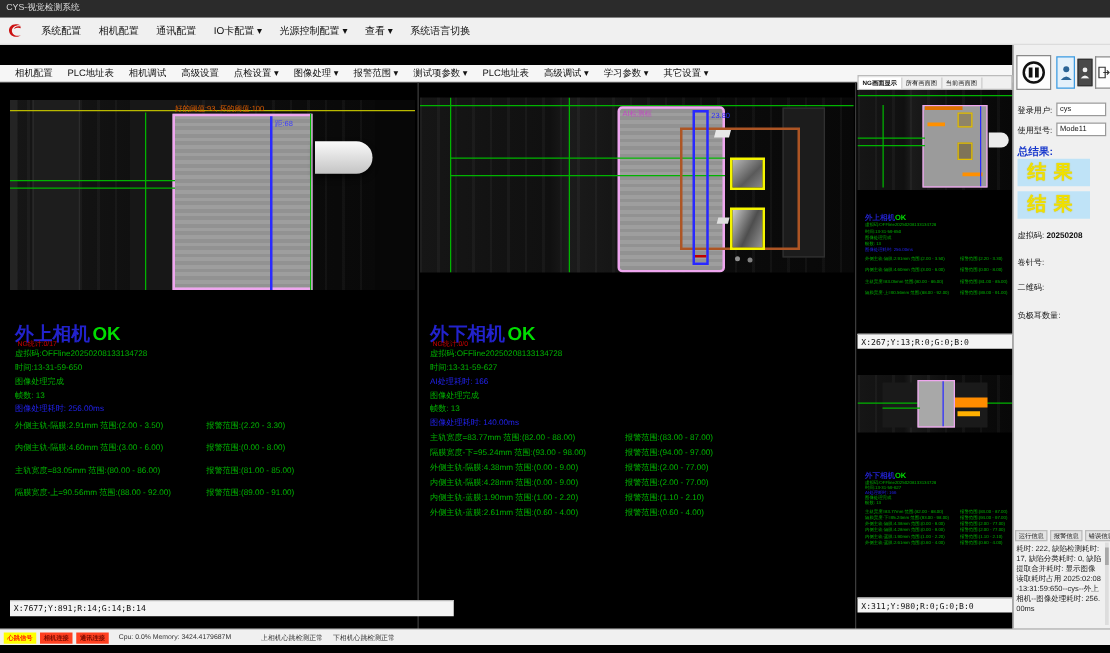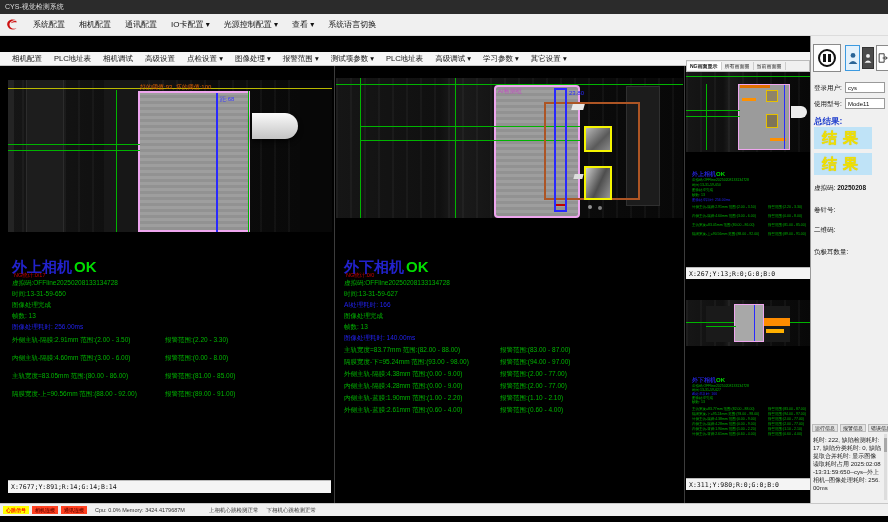--- a/index.html
+++ b/index.html
@@ -161,21 +161,21 @@
   </div>
   <div class="mrow" style="left:12px;top:372px;">
     <span>主轨宽度=83.05mm 范围:(80.00 - 86.00)</span>
     <span class="malarm" style="left:153px;">报警范围:(81.00 - 85.00)</span>
   </div>
   <div class="mrow" style="left:12px;top:390px;">
     <span>隔膜宽度-上=90.56mm 范围:(88.00 - 92.00)</span>
     <span class="malarm" style="left:153px;">报警范围:(89.00 - 91.00)</span>
   </div>
 
-  <div class="abs coords-strip" style="left:8px;top:480px;width:323px;height:13px;">X:7677;Y:891;R:14;G:14;B:14</div>
+  <div class="abs coords-strip" style="left:8px;top:480px;width:355px;height:13px;">X:7677;Y:891;R:14;G:14;B:14</div>
 
   <div class="abs photo" style="left:336px; top:78px; width:347px; height:140px;">
     <div class="ovl" style="left:290px;top:8px;width:34px;height:120px;background:#1c1c1c;border:1px solid #303030;"></div>
     <div class="ovl gline" style="left:0;top:6px;width:347px;height:1px;"></div>
     <div class="ovl gline" style="left:24px;top:0;width:1px;height:140px;"></div>
     <div class="ovl gline" style="left:119px;top:0;width:1px;height:140px;"></div>
     <div class="ovl gray-block" style="left:158px;top:7px;width:86px;height:133px;border-radius:4px;"></div>
     <div class="ovl gline" style="left:24px;top:48px;width:220px;height:1px;"></div>
     <div class="ovl gline" style="left:24px;top:62px;width:220px;height:1px;"></div>
     <div class="ovl" style="left:208px;top:24px;width:96px;height:98px;border:2px solid #ad5524;"></div>

